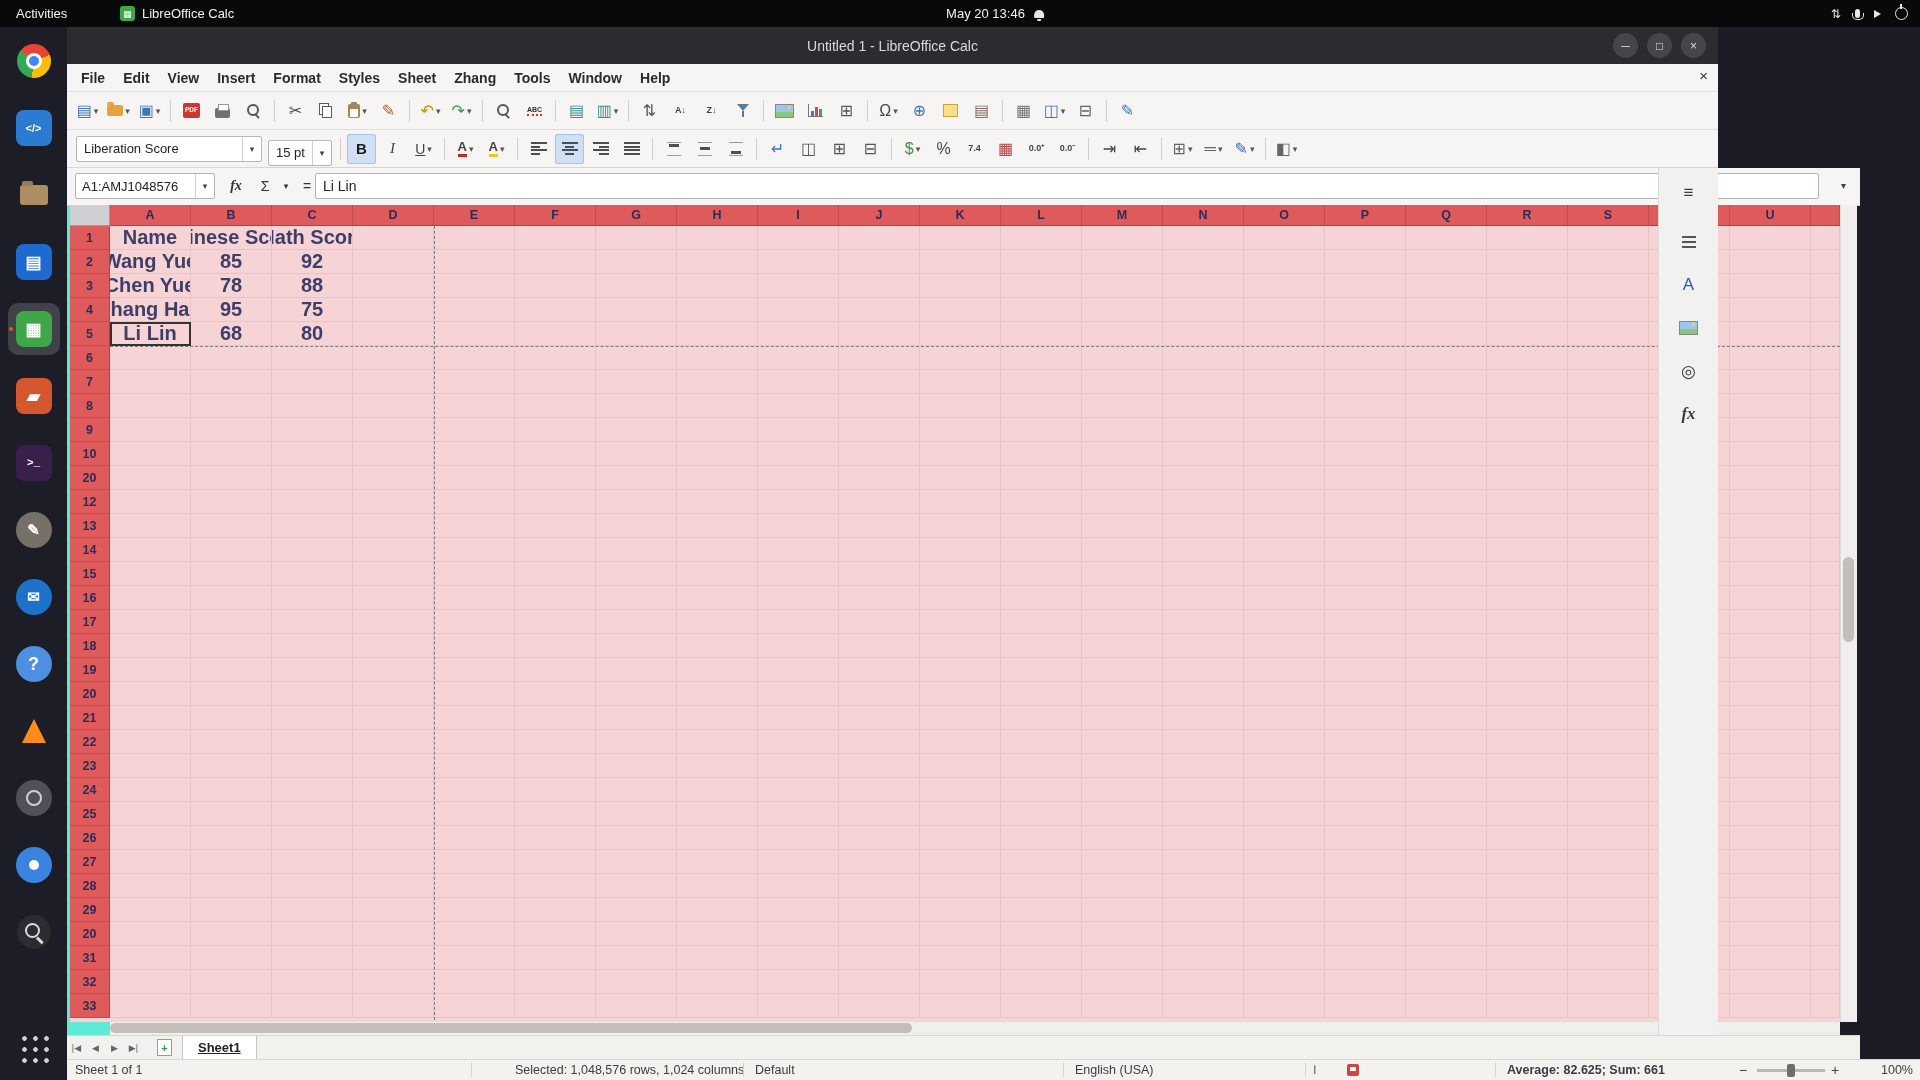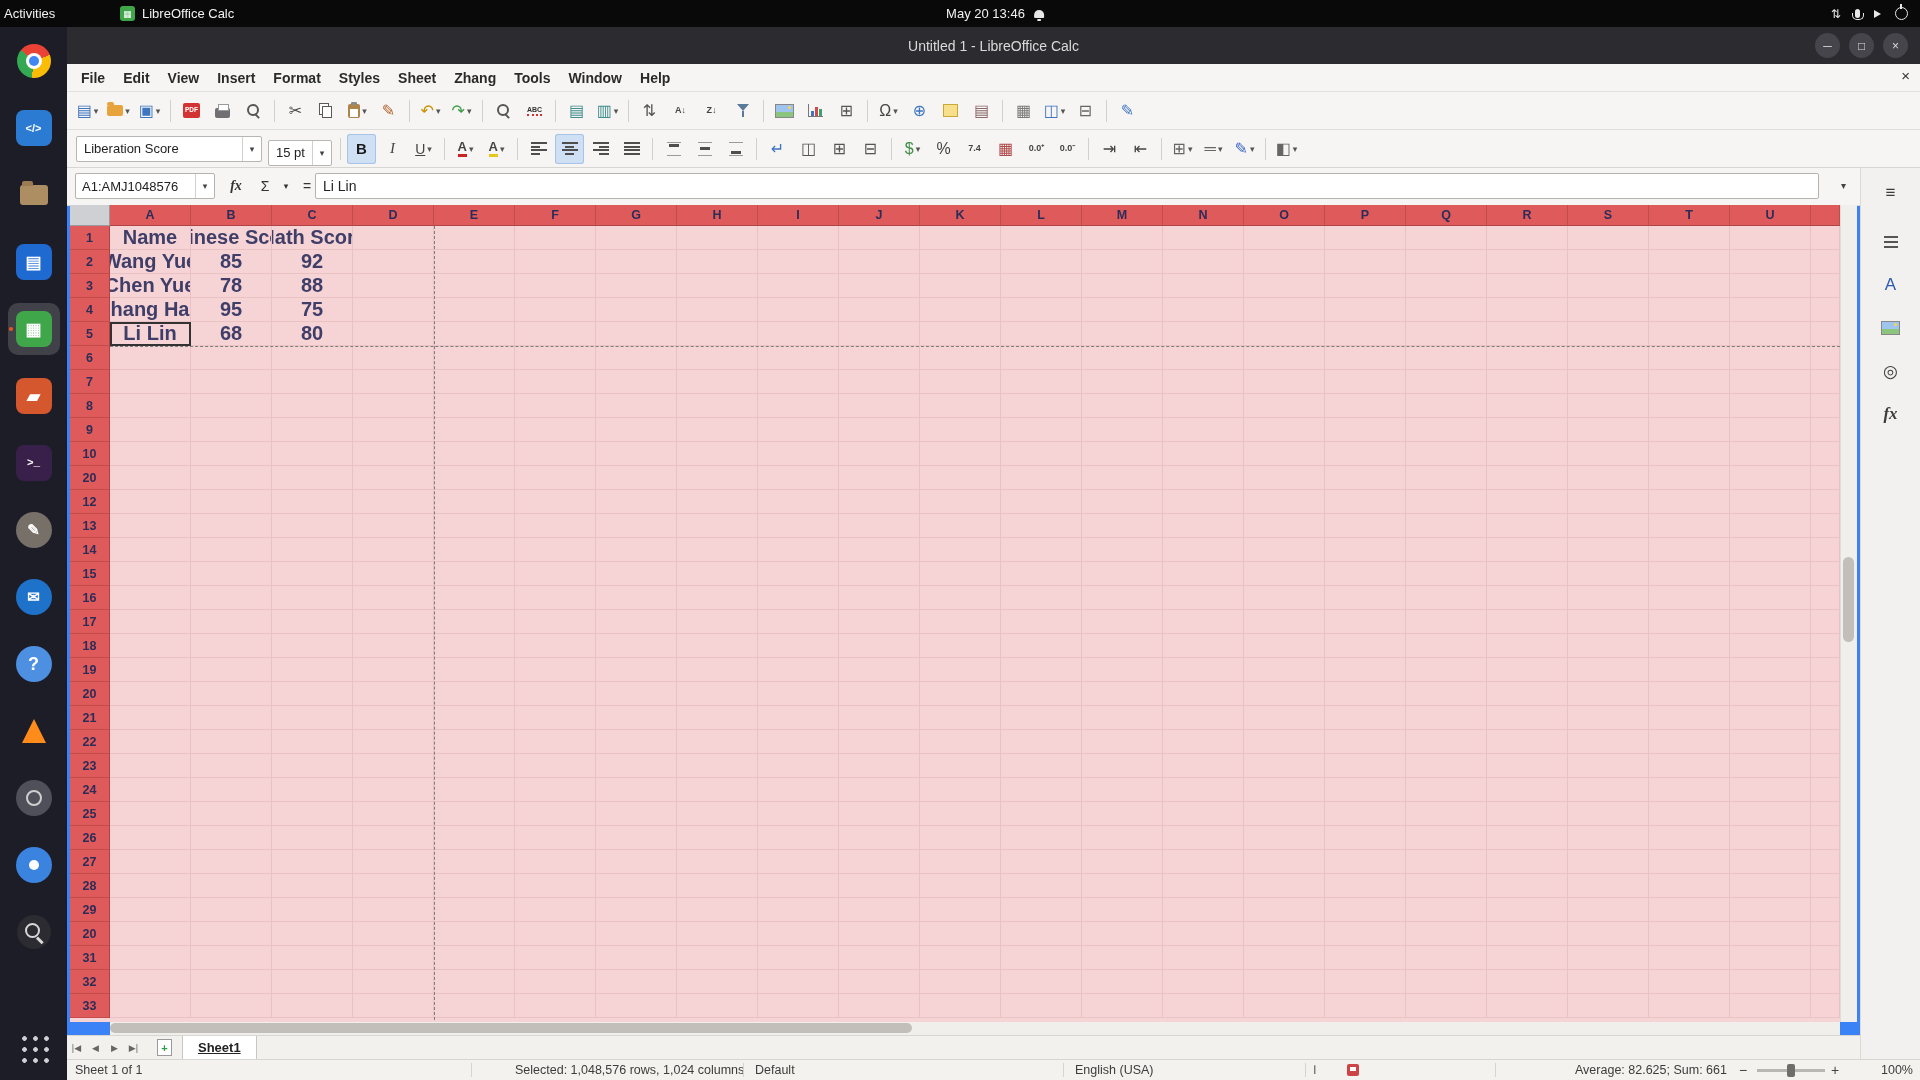--- a/index.html
+++ b/index.html
@@ -1,20 +1,20 @@
 <!DOCTYPE html>
 <html><head>
 <meta charset="utf-8">
 <style>
   html,body{margin:0;padding:0;width:1920px;height:1080px;overflow:hidden;
     font-family:"Liberation Sans",sans-serif;background:#1c1c26;}
   
   #topbar{position:absolute;left:0;top:0;width:1920px;height:27px;background:#090909;
     color:#f1f1f1;font-size:13px;display:flex;align-items:center;z-index:50;}
-  #tb-activities{margin-left:4px;}
+  #tb-activities{margin-left:16px;}
   #tb-app{position:absolute;left:120px;display:flex;align-items:center;gap:7px;}
   .tb-appicon{width:15px;height:15px;background:#3fa74a;border-radius:3px;color:#fff;
     font-size:9px;display:flex;align-items:center;justify-content:center;}
   #tb-clock{position:absolute;left:calc(50% + 35px);transform:translateX(-50%);display:flex;align-items:center;gap:9px;}
   .ic-bell{width:10px;height:8px;background:#e8e8e8;border-radius:5px 5px 1px 1px;position:relative;display:inline-block;}
   .ic-bell::after{content:"";position:absolute;left:3px;bottom:-3px;width:4px;height:2px;background:#e8e8e8;border-radius:2px;}
   #tb-right{position:absolute;right:12px;display:flex;align-items:center;gap:14px;height:100%;}
   .ic-net{font-size:12px;color:#e8e8e8;}
   .ic-mic{width:5px;height:9px;background:#e8e8e8;border-radius:3px;position:relative;display:inline-block;}
   .ic-mic::after{content:"";position:absolute;left:-3px;top:4px;width:10px;height:6px;border:1.5px solid #e8e8e8;border-top:none;border-radius:0 0 5px 5px;}
@@ -48,21 +48,21 @@
   .dk-settings{background:#50505a;border-radius:50%;position:relative;}
   .dk-settings::after{content:"";width:12px;height:12px;border:2px solid #cfcfcf;border-radius:50%;}
   .dk-software{background:#3a83df;border-radius:50%;position:relative;}
   .dk-software::after{content:"";width:10px;height:10px;background:#fff;border-radius:50%;}
   .dk-magnifier{background:#2b2b31;border-radius:50%;position:relative;width:34px;height:34px;}
   .dk-magnifier::before{content:"";position:absolute;top:8px;left:8px;width:11px;height:11px;border:2.5px solid #d8d8d8;border-radius:50%;}
   .dk-magnifier::after{content:"";position:absolute;bottom:8px;right:7px;width:8px;height:2.5px;background:#d8d8d8;transform:rotate(45deg);}
   .dk-show-apps{width:34px;height:34px;background-image:radial-gradient(#cfcfd6 2px,transparent 2.6px);
     background-size:11px 11px;background-position:2px 2px;}
   
-  #window{position:absolute;left:67px;top:27px;width:1853px;height:1053px;background:#3b82f6;color:#222;}
+  #window{position:absolute;left:67px;top:27px;width:1651px;height:1053px;background:#5eead4;color:#222;}
   #titlebar{position:absolute;left:0;top:0;width:100%;height:37px;background:#2c2c30;
     display:flex;align-items:center;justify-content:center;color:#dadada;font-size:14px;}
   #wctrls{position:absolute;right:12px;top:6px;display:flex;gap:9px;}
   .wbtn{width:25px;height:25px;border-radius:50%;background:#45454b;color:#dcdcdc;
     display:flex;align-items:center;justify-content:center;font-size:12px;}
   #menubar{position:absolute;left:0;top:37px;width:100%;height:28px;background:#f6f5f4;
     display:flex;align-items:center;padding-left:5px;box-sizing:border-box;font-size:14px;color:#2a2a2a;
     border-bottom:1px solid #e3e1df;}
   .menu-item{padding:3px 9px;font-weight:bold;}
   #closedoc{position:absolute;right:10px;top:40px;font-size:15px;color:#333;}
@@ -183,21 +183,21 @@
   #statusbar{position:absolute;left:0;top:1032px;width:1853px;height:21px;background:#f4f2ef;
     border-top:1px solid #d8d6d2;font-size:12.5px;color:#3c3c3c;box-sizing:border-box;}
   .st{position:absolute;top:0;height:20px;display:flex;align-items:center;white-space:nowrap;}
   .st-sep{position:absolute;top:3px;width:1px;height:14px;background:#d6d4d0;}
   #st-sheet{left:8px;}
   #st-sel{left:448px;}
   #st-style{left:688px;}
   #st-lang{left:1008px;}
   #st-ins{left:1246px;color:#666;font-size:12px;}
   #st-mod{left:1280px;}
-  #st-stats{left:1508px;}
+  #st-stats{left:1440px;font-weight:bold;}
   #st-zoomminus{left:1672px;font-size:14px;color:#444;}
   #st-zoomtrack{position:absolute;left:1690px;top:9px;width:68px;height:3px;background:#b9b7b3;}
   #st-zoomhandle{position:absolute;left:30px;top:-5px;width:8px;height:13px;background:#6f6d69;border-radius:2px;}
   #st-zoomplus{left:1764px;font-size:14px;color:#444;}
   #st-zoom{left:1798px;width:48px;justify-content:flex-end;}
 </style>
 </head>
 <body>
 
 <div id="topbar">

